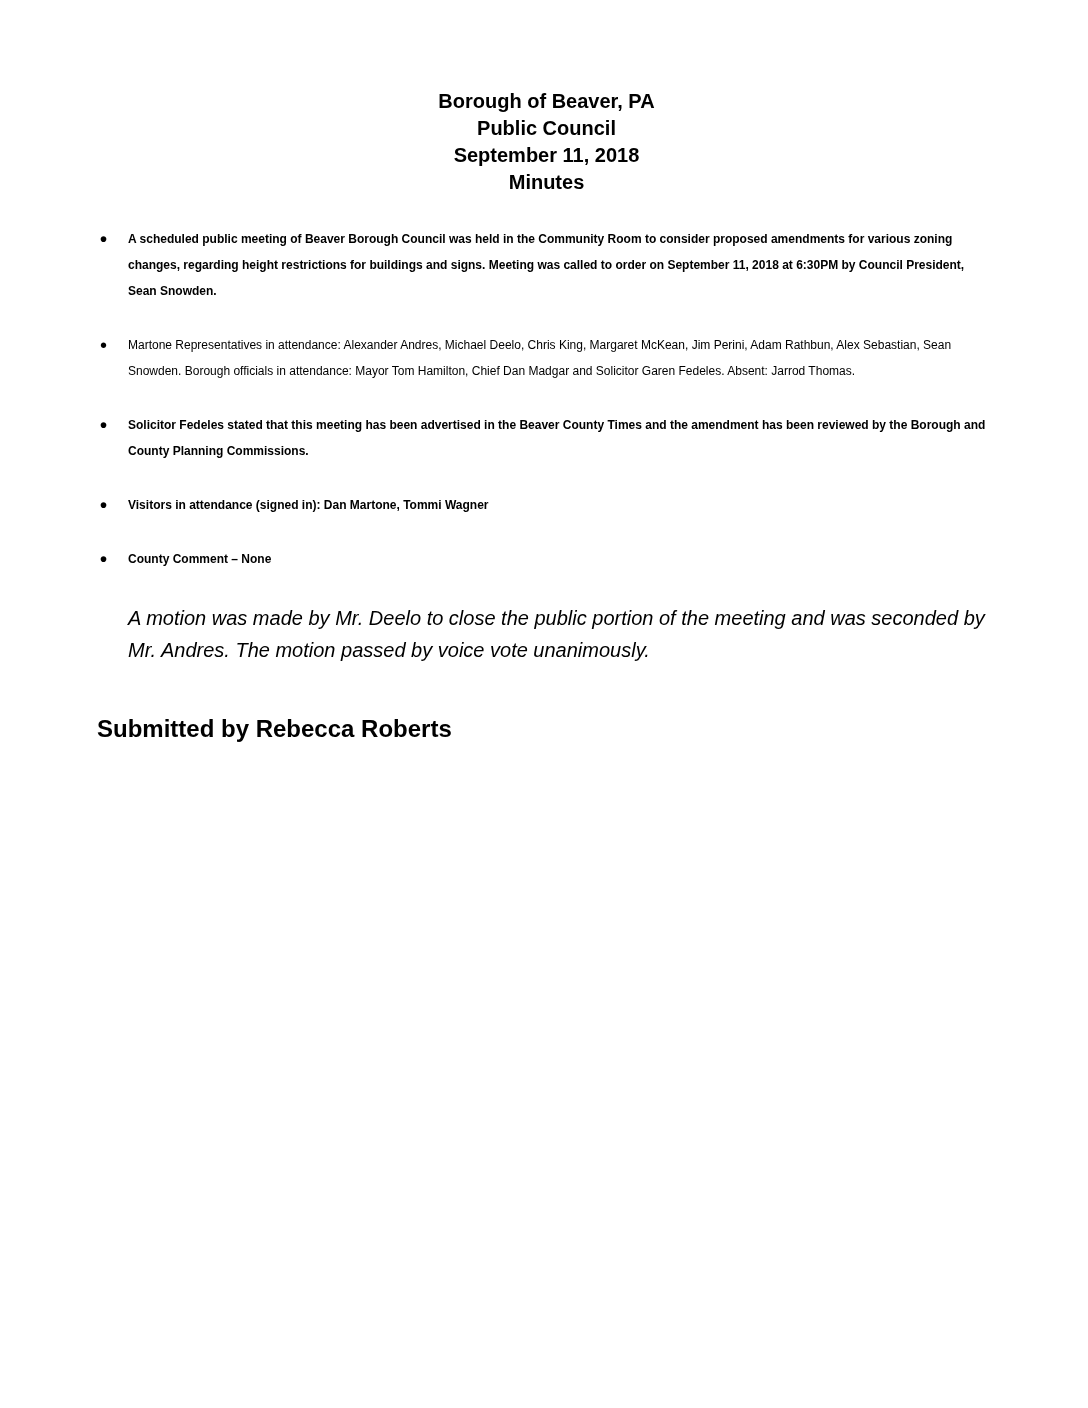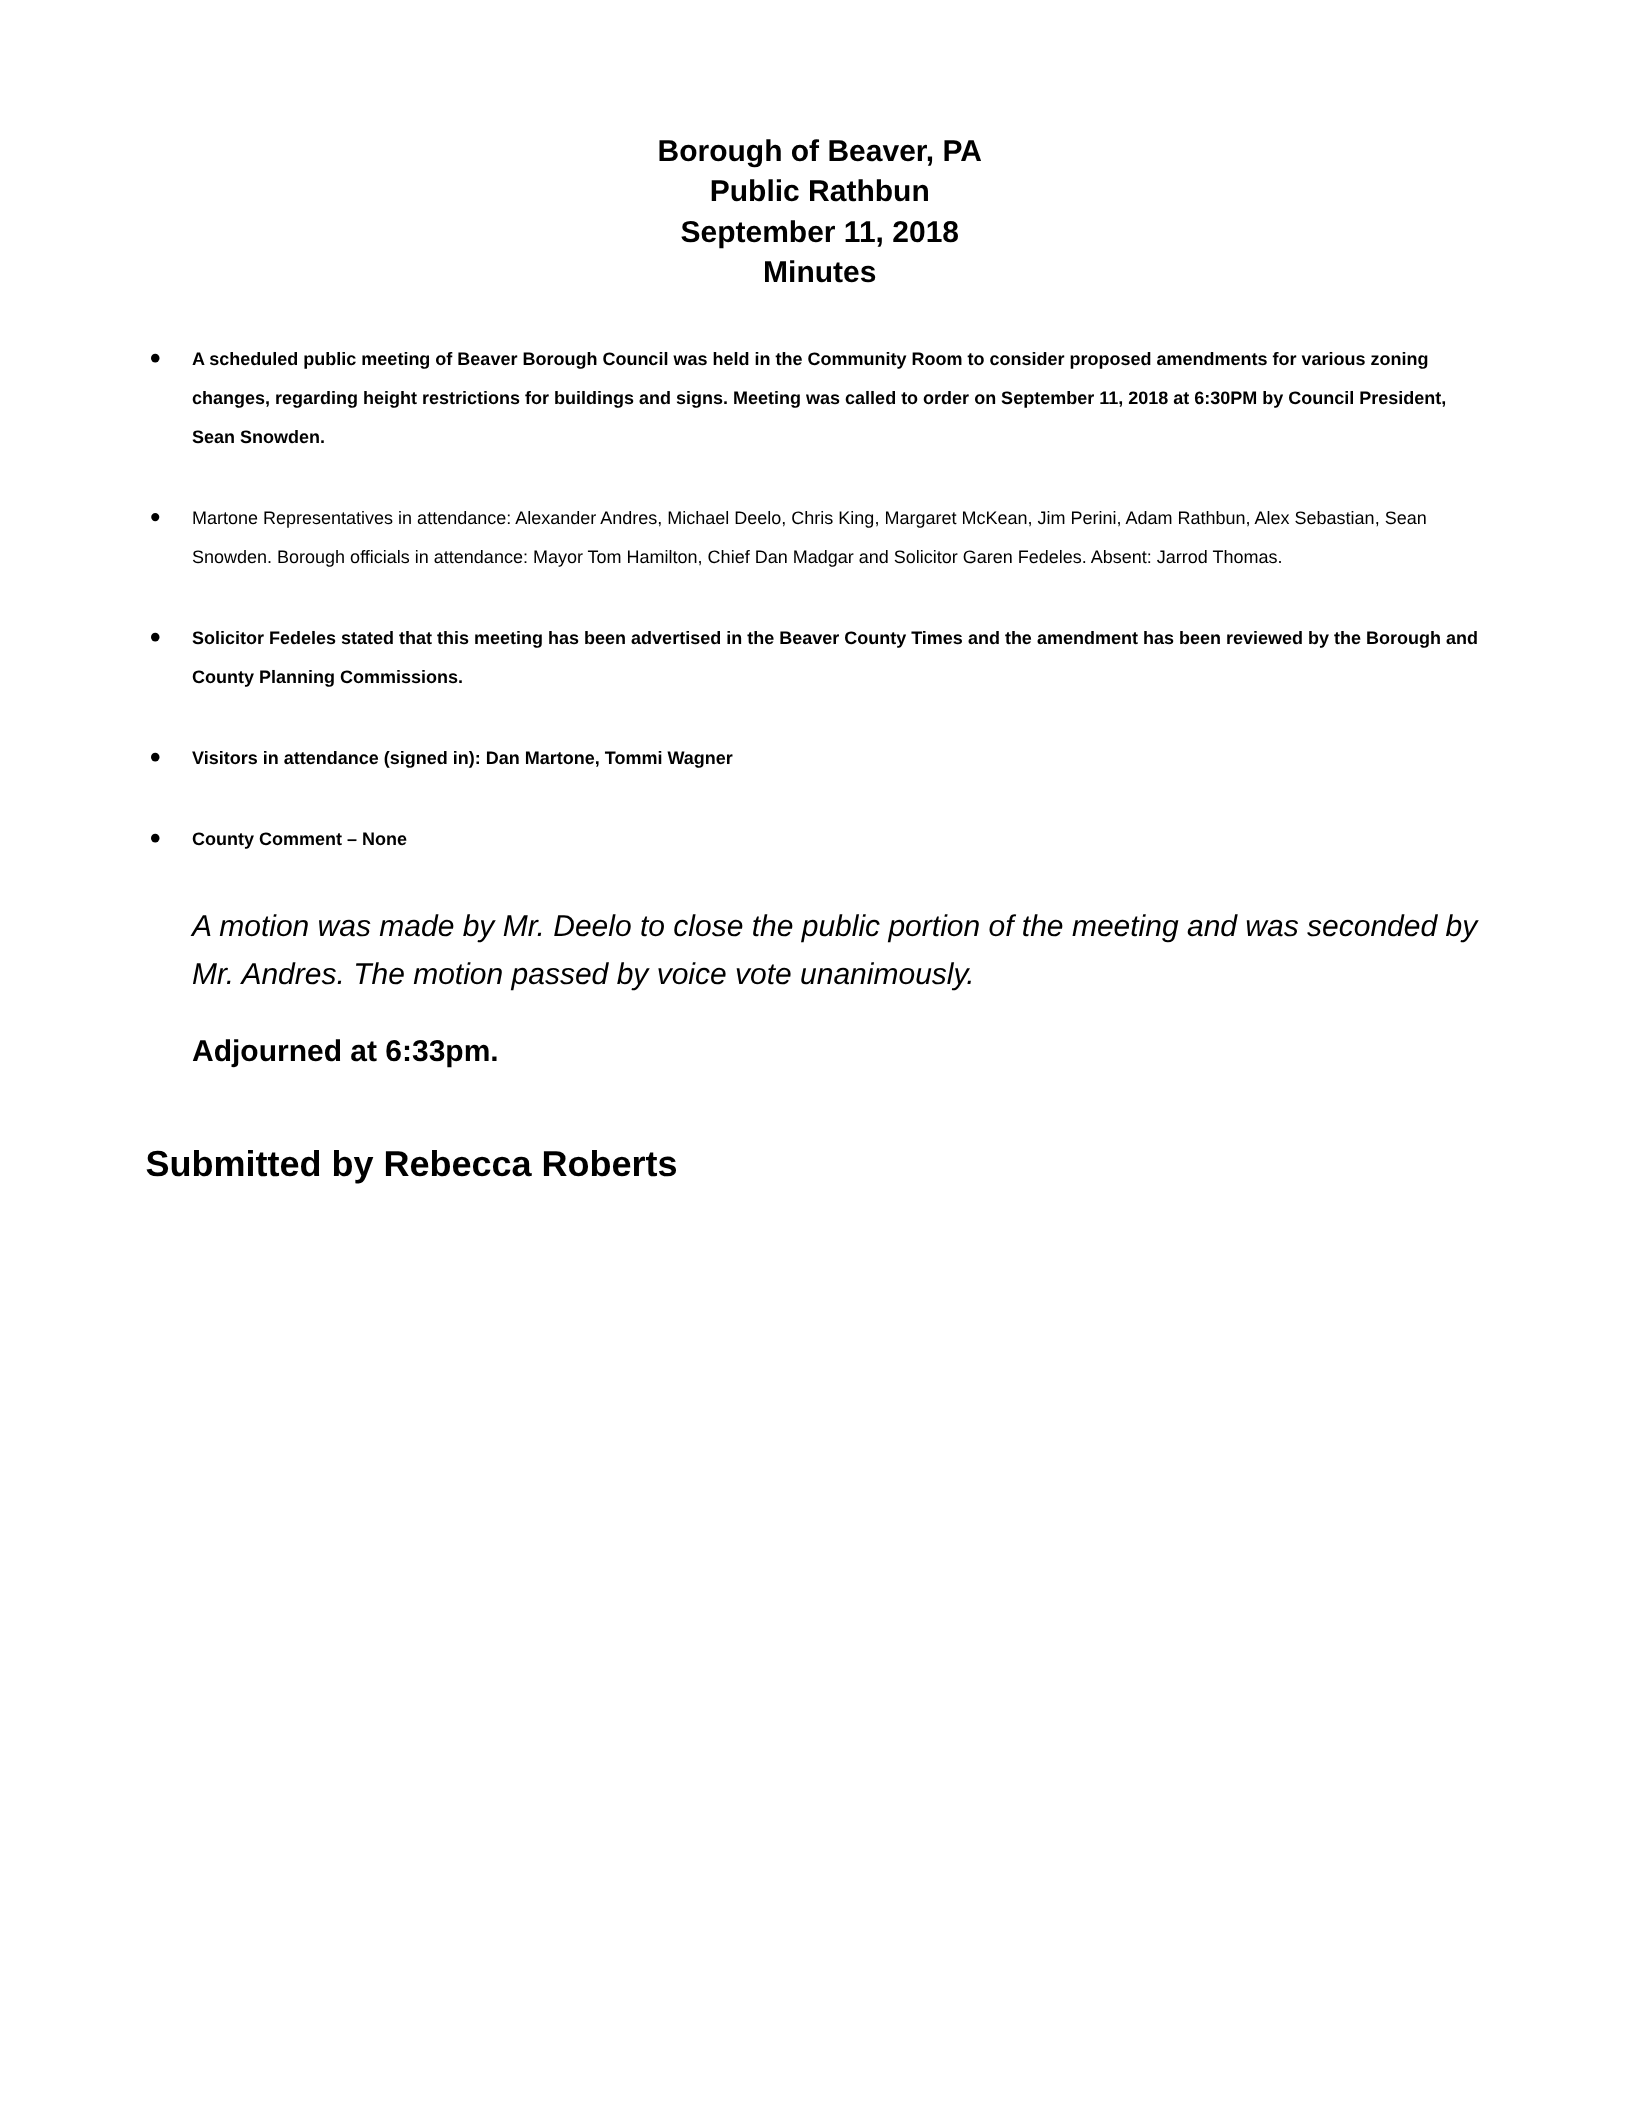--- a/index.html
+++ b/index.html
@@ -97,36 +97,35 @@
   }
 </style>
 </head>
 <body>
 
 <div class="page">
   <div class="content">
 
     <div class="title-block">
       <div>Borough of Beaver, PA</div>
-      <div>Public Rathbun</div>
+      <div>Public Council</div>
       <div>September 11, 2018</div>
       <div>Minutes</div>
     </div>
 
     <ul class="bullets">
       <li class="bold">A scheduled public meeting of Beaver Borough Council was held in the Community Room to consider proposed amendments for various zoning changes, regarding height restrictions for buildings and signs. Meeting was called to order on September 11, 2018 at 6:30PM by Council President, Sean Snowden.</li>
       <li class="regular">Martone Representatives in attendance: Alexander Andres, Michael Deelo, Chris King, Margaret McKean, Jim Perini, Adam Rathbun, Alex Sebastian, Sean Snowden.  Borough officials in attendance:  Mayor Tom Hamilton, Chief Dan Madgar and Solicitor Garen Fedeles. Absent:  Jarrod Thomas.</li>
       <li class="bold">Solicitor Fedeles stated that this meeting has been advertised in the Beaver County Times and the amendment has been reviewed by the Borough and County Planning Commissions.</li>
       <li class="bold">Visitors in attendance (signed in):  Dan Martone, Tommi Wagner</li>
       <li class="bold">County Comment – None</li>
     </ul>
 
     <p class="motion">A motion was made by Mr. Deelo to close the public portion of the meeting and was seconded by Mr. Andres. The motion passed by voice vote unanimously.</p>
 
-    <p class="adjourned">Adjourned at 6:33pm.</p>
 
     <p class="submitted">Submitted by Rebecca Roberts</p>
 
   </div>
 
   <div class="footer">
     <div class="rule-thick" style="background: rgb(99, 36, 35);"></div>
     <div class="rule-thin" style="background: rgb(99, 36, 35);"></div>
     <div class="footer-row">
       <span>September 11, 2018 Public Meeting</span>

